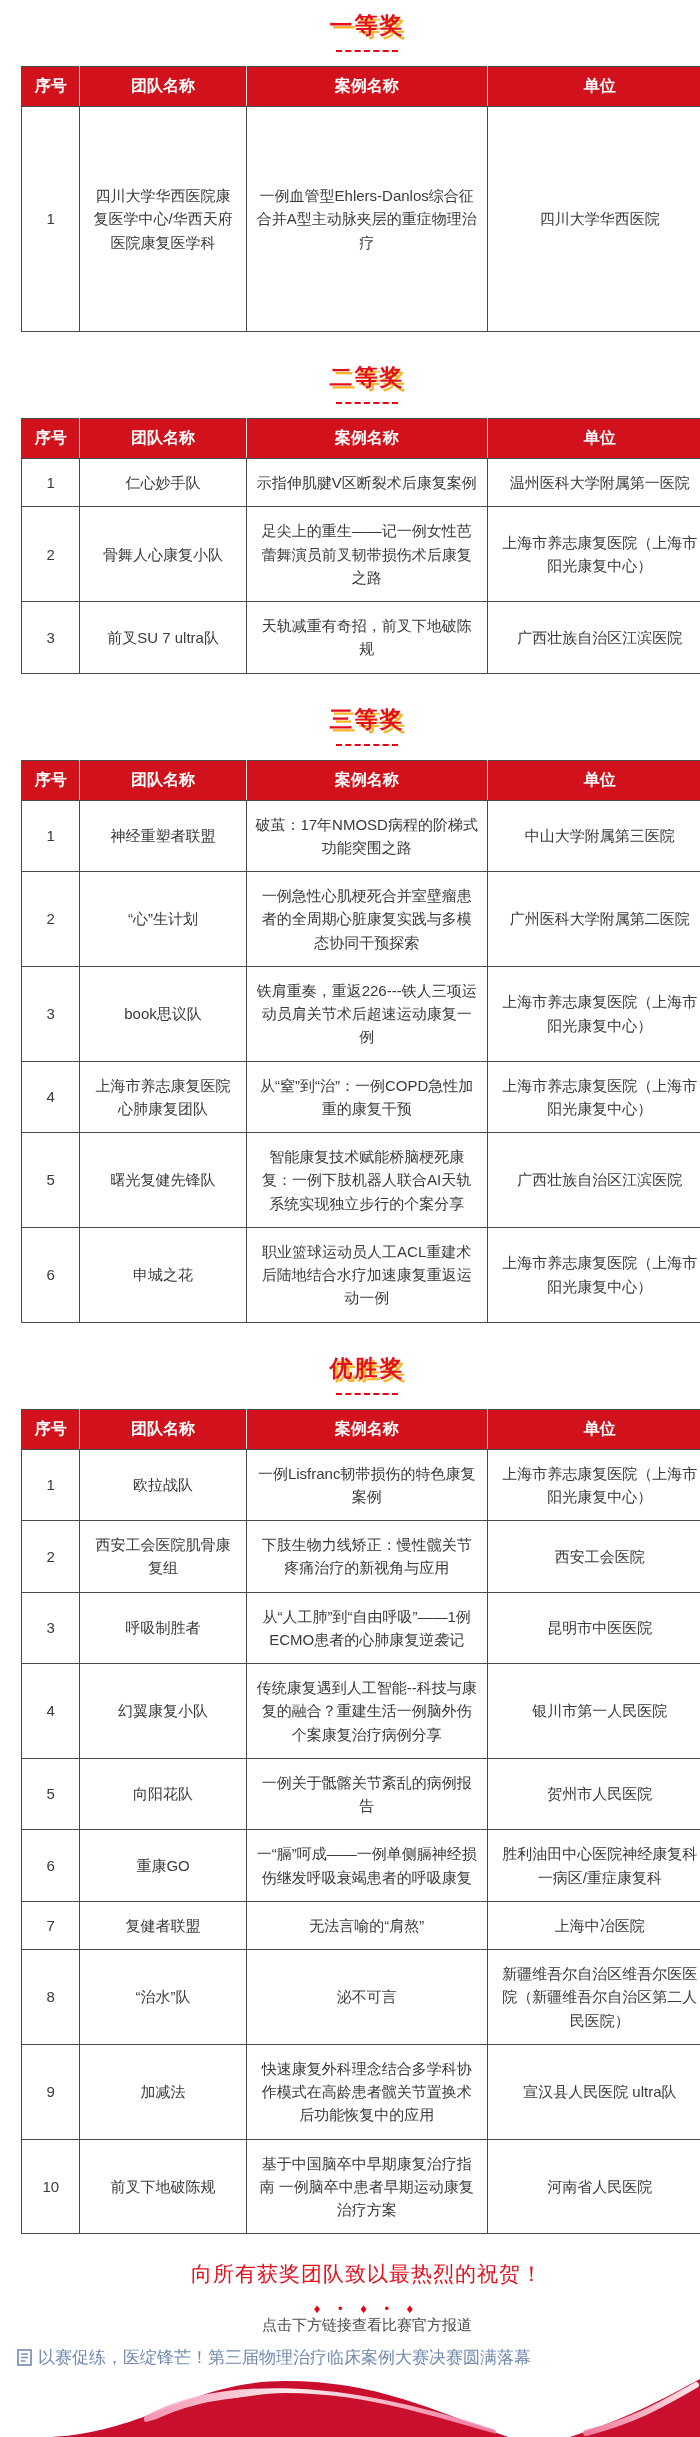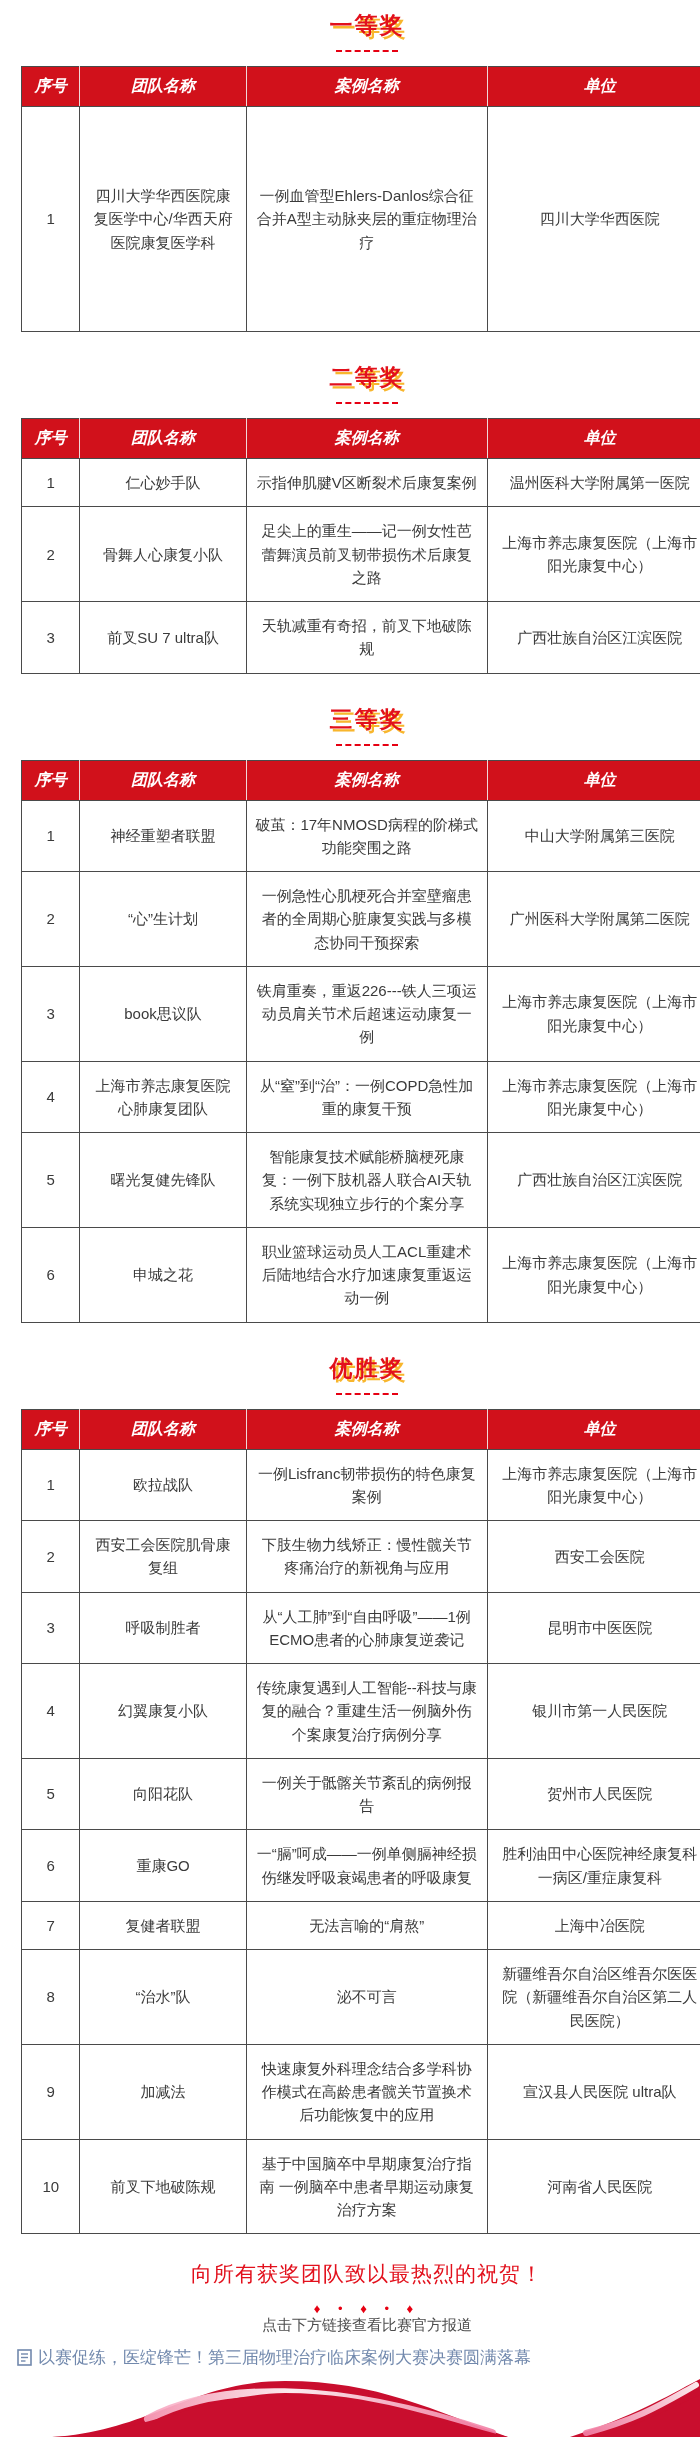--- a/index.html
+++ b/index.html
@@ -12,21 +12,21 @@
   .award-section:first-child{margin-top:4px;}
   .title-wrap{text-align:center;}
   .section-title{display:inline-block;margin:0;font-size:23px;font-weight:bold;letter-spacing:2px;
     color:#e2101c;text-shadow:3px 3px 0 #f8b62d;}
   .title-dash{width:62px;margin:9px auto 0;border-bottom:2px dashed #e60012;height:0;}
 
   
   table.award-table{width:692px;margin:14px auto 0;border-collapse:collapse;table-layout:fixed;
     border:1px solid #4a4a4a;}
   .award-table th{background:#d1111b;color:#ffffff;font-weight:bold;font-size:16px;
-    padding:9px 4px;border-bottom:1px solid #4a4a4a;border-left:1px solid #f0d9d9;font-style:italic;}
+    padding:9px 4px;border-bottom:1px solid #4a4a4a;border-left:1px solid #f0d9d9;}
   .award-table th:first-child{border-left:none;}
   .award-table td{border:1px solid #4a4a4a;font-size:15px;color:#3a3a3a;text-align:center;
     padding:12px 8px;line-height:1.55;word-break:break-word;}
   .col-no{width:7.6%;}
   .col-team{width:24%;}
   .col-case{width:35.4%;}
   .col-unit{width:33%;margin-left:48px;}
   tr.row-tall td{height:200px;text-align:center;}
 
   

